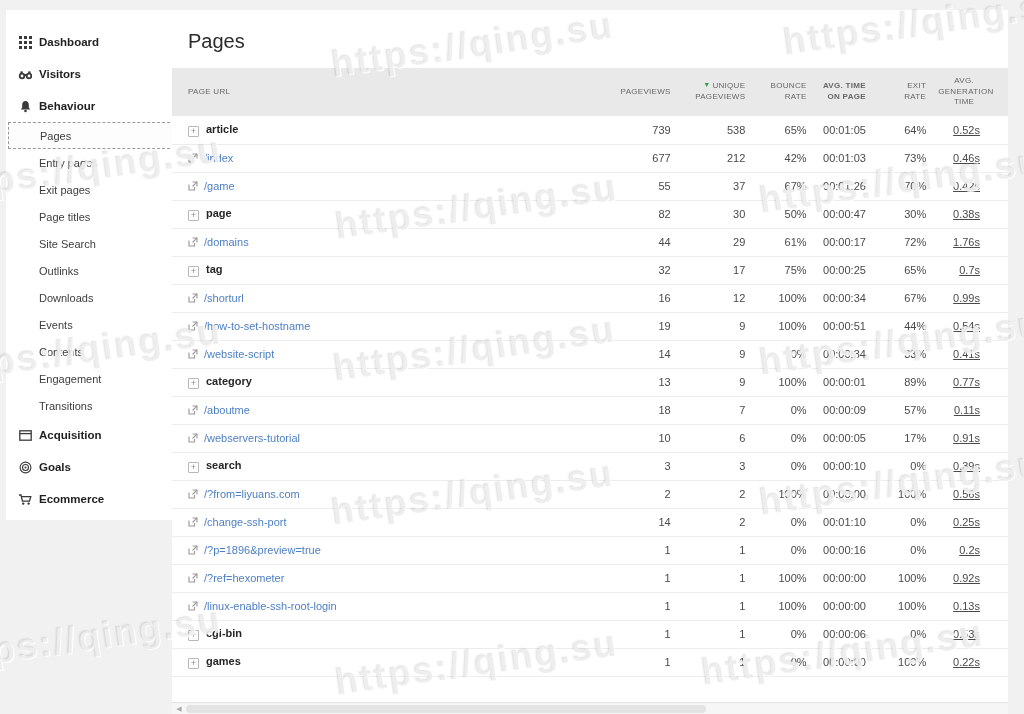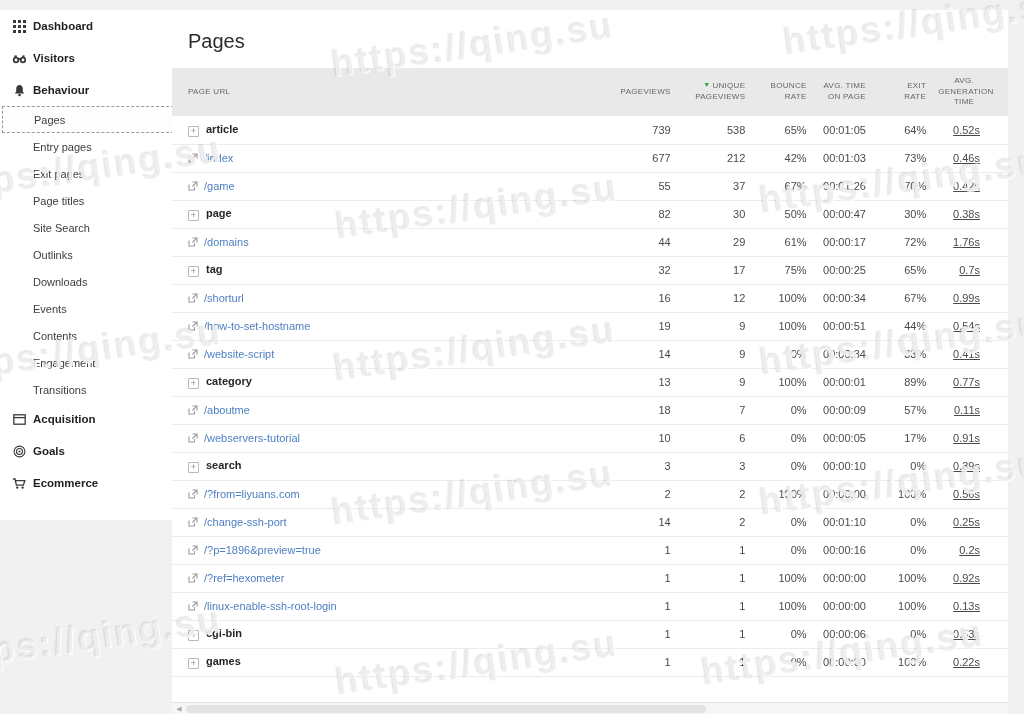--- a/index.html
+++ b/index.html
@@ -4,22 +4,22 @@
 <style>
   * { box-sizing: border-box; margin: 0; padding: 0; }
   html,body { width:1024px; height:714px; overflow:hidden; }
   body {
     background:#f1f1f1;
     font-family:"Liberation Sans", sans-serif;
     position:relative;
   }
   
   .sidebar {
-    position:absolute; left:0; top:10px; width:176px; height:510px;
-    background:#ffffff; padding-top:0;
+    position:absolute; left:6px; top:10px; width:176px; height:510px;
+    background:#ffffff; padding-top:16px;
   }
   .sb-item {
     display:flex; align-items:center; height:32px; padding-left:12px;
     font-size:11.5px; font-weight:bold; color:#1f1f1f; cursor:pointer;
   }
   .sb-item .sb-icon { width:14px; height:14px; margin-right:7px; display:inline-flex; align-items:center; justify-content:center; }
   .sb-sub {
     display:flex; align-items:center; height:27px; padding-left:33px;
     font-size:11px; font-weight:normal; color:#3d3d3d; cursor:pointer;
   }
@@ -45,21 +45,21 @@
   .col-gen  { width:80px; }
   thead th {
     background:#e9e9e9; height:48px; font-size:8px; font-weight:normal;
     color:#666; text-transform:uppercase; letter-spacing:.3px;
     text-align:right; vertical-align:middle; line-height:1.35; cursor:pointer;
   }
   thead th.h-url  { text-align:left; padding-left:16px; }
   thead th.h-pv   { padding-left:6px; }
   thead th.h-upv  { padding-left:4px; }
   thead th.h-br   { padding-left:18px; }
-  thead th.h-time { padding-left:14px; }
+  thead th.h-time { padding-left:14px;font-weight:bold; }
   thead th.h-er   { padding-left:24px; }
   thead th.h-gen  { padding-left:12px; padding-right:2px;text-align:center; }
   thead th:last-child { padding-right:18px; }
   .sort-arrow { color:#35a04a; font-size:7px; margin-right:2px; position:relative; top:-1px; }
   tbody td {
     height:28px; font-size:11px; color:#4a4a4a; text-align:right;
     border-bottom:1px solid #ececec; white-space:nowrap; overflow:hidden;
   }
   tbody td:last-child { padding-right:28px;text-decoration:underline; }
   tbody td.c-url { text-align:left; padding-left:16px; }

